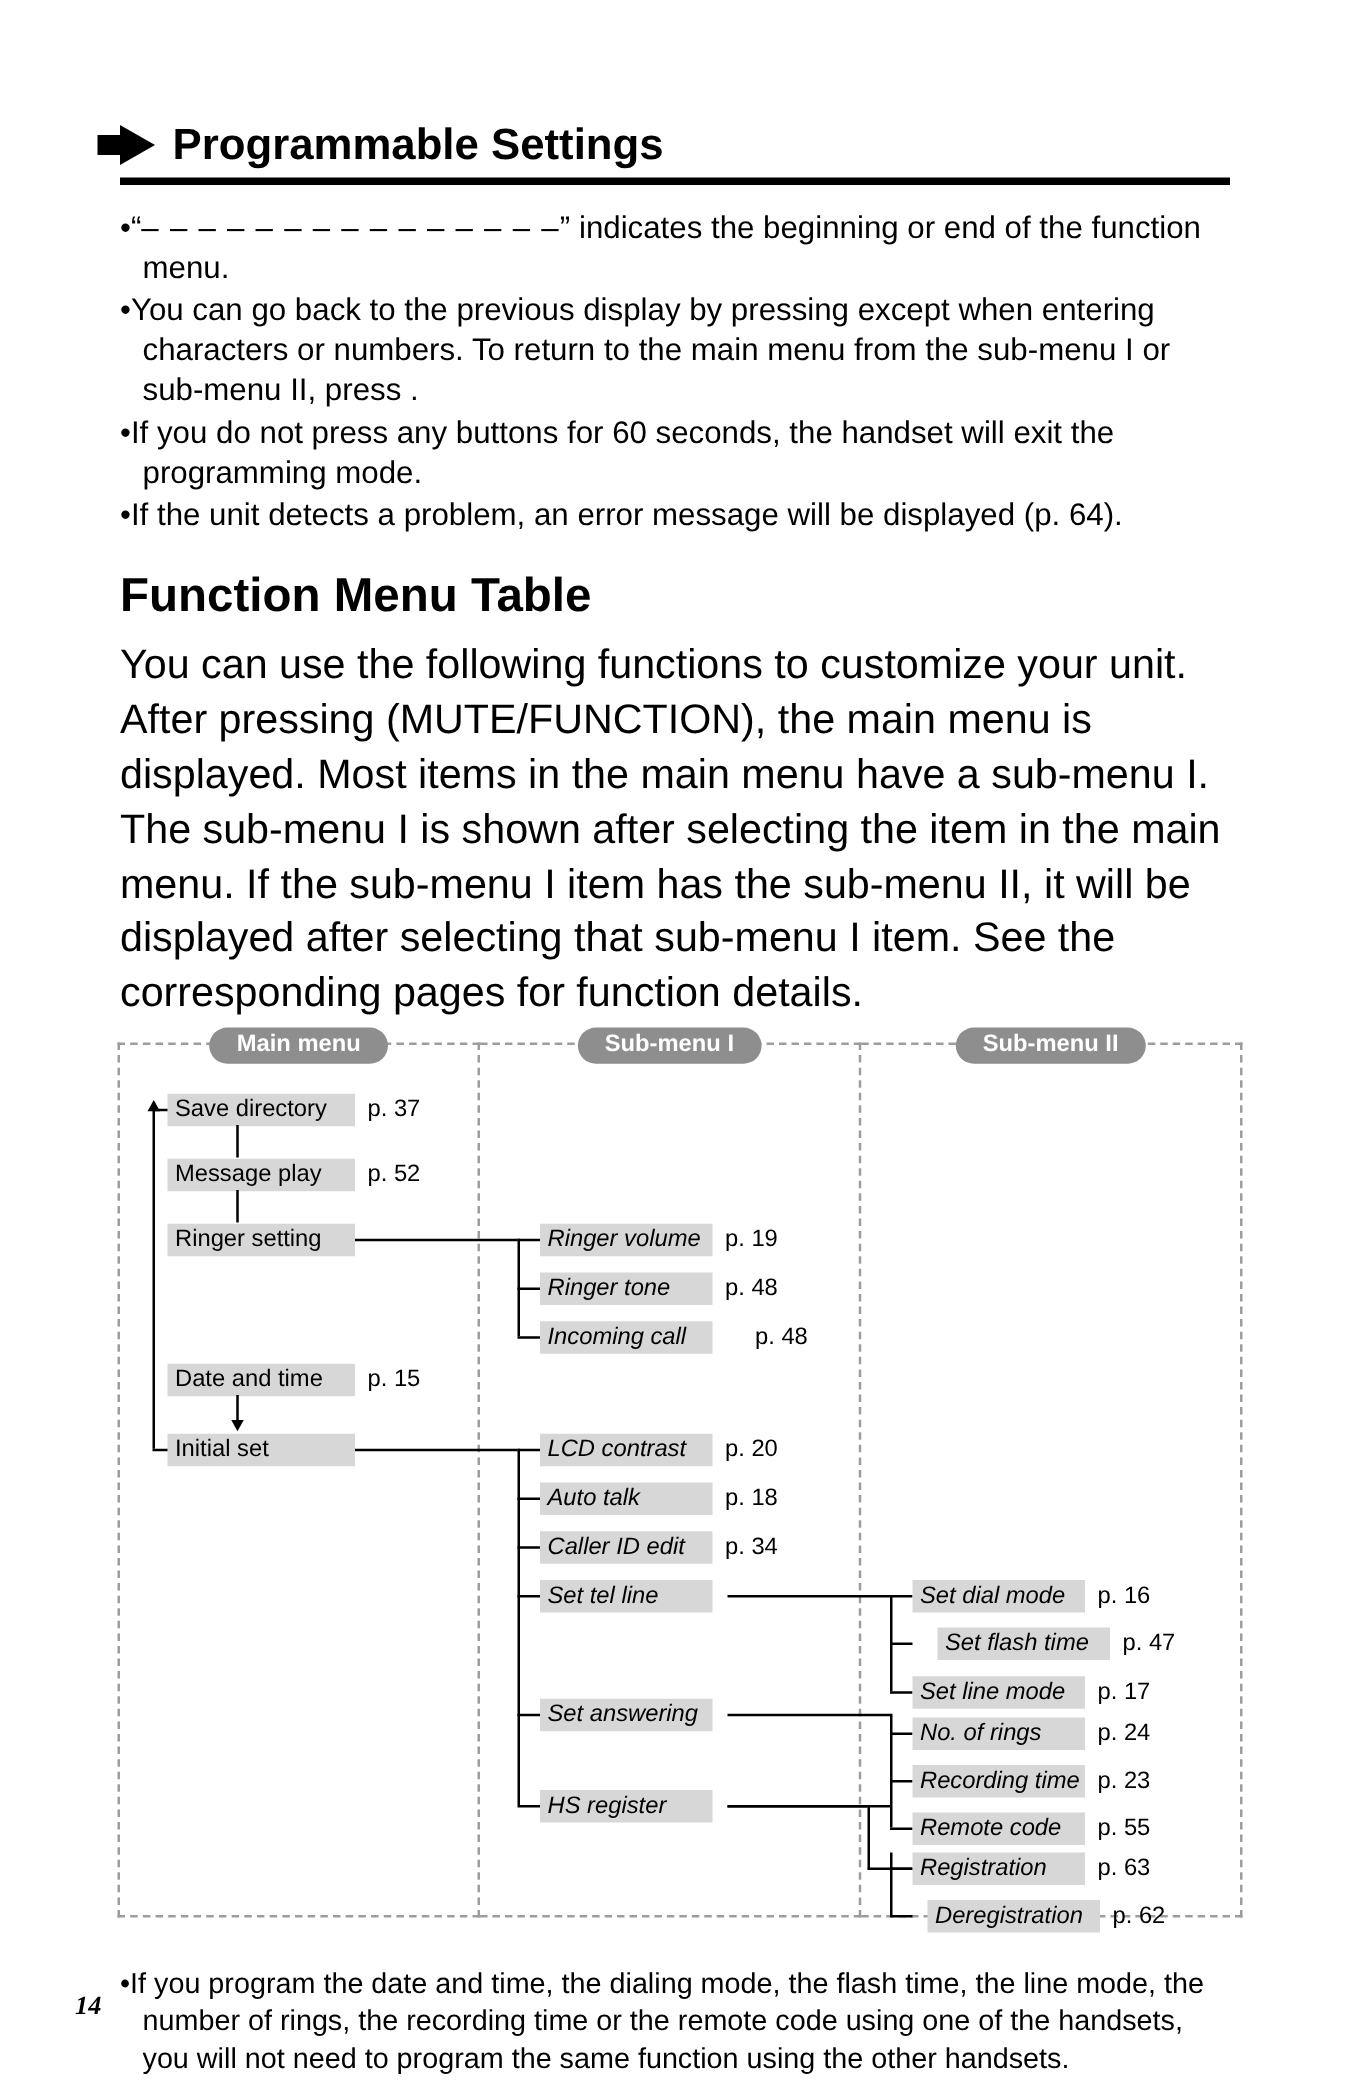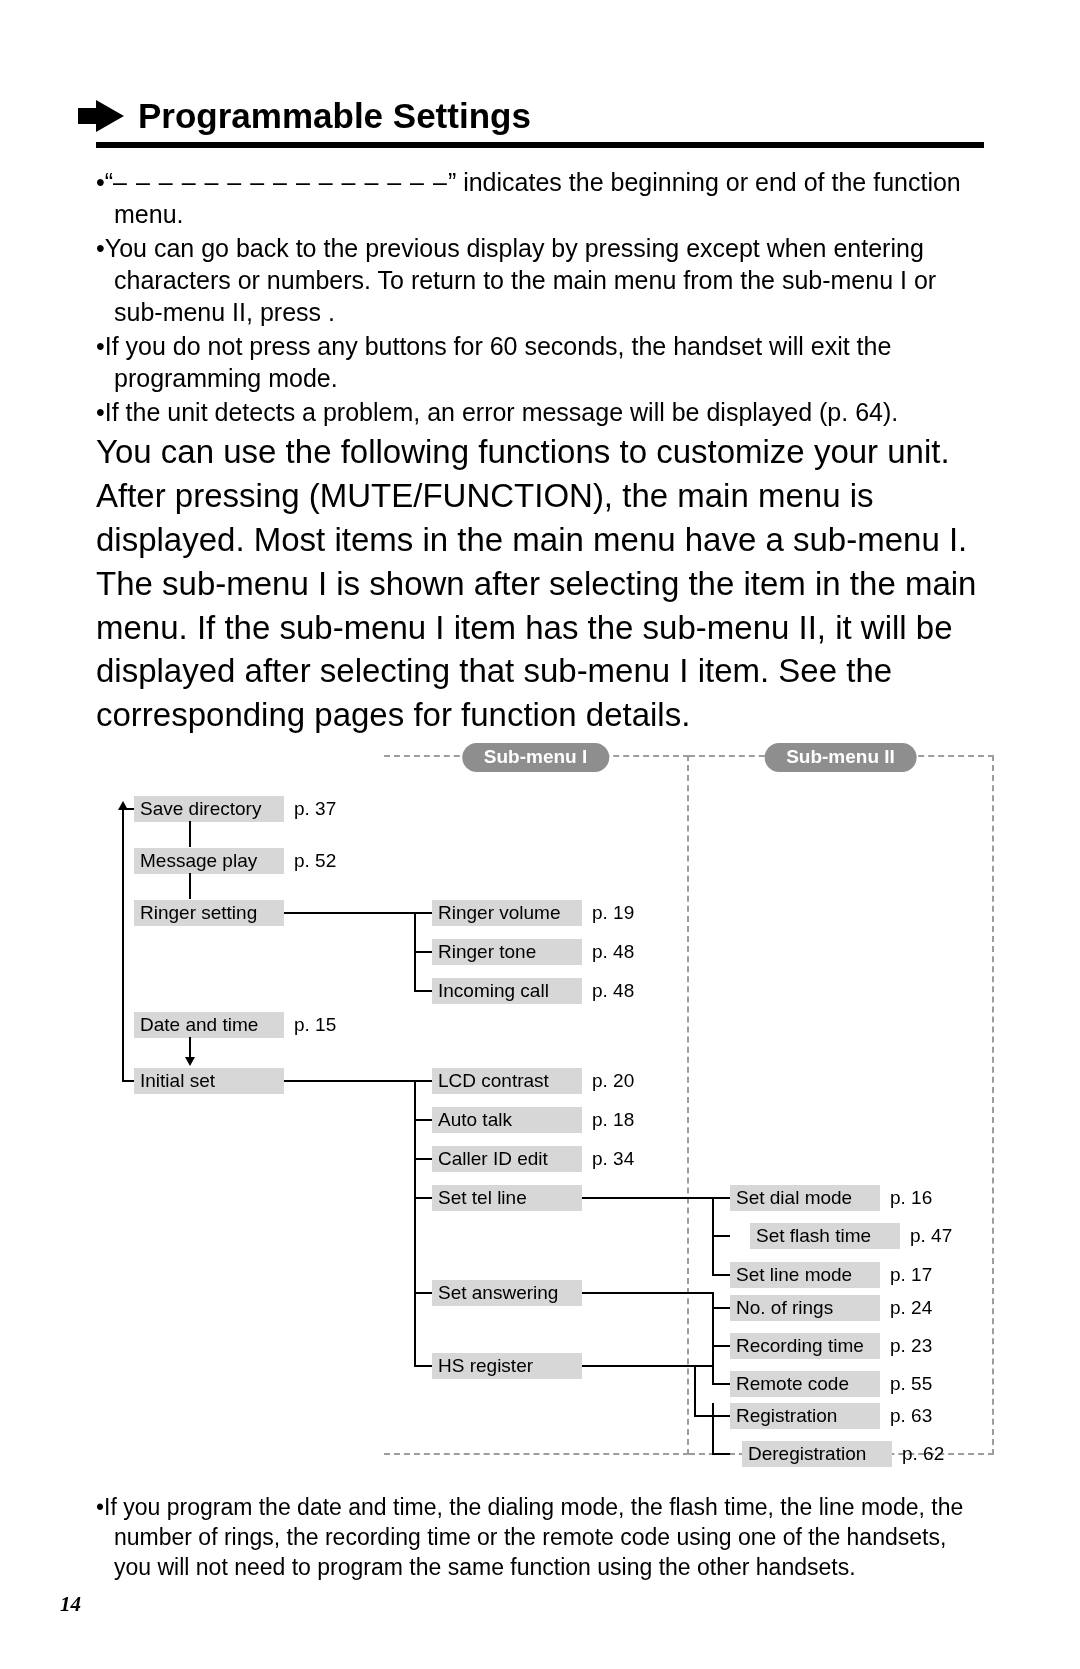--- a/index.html
+++ b/index.html
@@ -109,21 +109,21 @@
     font-size: 19px;
   }
   .bar {
     background: #d7d7d7;
     height: 26px;
     line-height: 26px;
     padding-left: 6px;
     box-sizing: border-box;
   }
   .main-bar { width: 150px; }
-  .sub-bar { width: 150px; }
+  .sub-bar { width: 138px; font-style: italic; }
   .pg {
     margin-left: 10px;
     font-size: 19px;
   }
   
   .ln { position: absolute; background: #000; }
   .hln { height: 1.5px; }
   .vln { width: 1.5px; }
   .arrowhead-up {
     position: absolute;
@@ -171,24 +171,28 @@
 
   <div class="body bullets">
     <span class="bline">
       <span>•“</span><span class="dashes">– – – – – – – – – – – – – – –</span><span>” indicates the beginning or end of the function menu.</span>
     </span>
     <span class="bline">•You can go back to the previous display by pressing        except when entering characters or numbers. To return to the main menu from the sub-menu I or sub-menu II, press        .</span>
     <span class="bline">•If you do not press any buttons for 60 seconds, the handset will exit the programming mode.</span>
     <span class="bline">•If the unit detects a problem, an error message will be displayed (p. 64).</span>
   </div>
 
+  <div class="h2">Function Menu Table</div>
   <div class="intro">You can use the following functions to customize your unit. After pressing (MUTE/FUNCTION), the main menu is displayed. Most items in the main menu have a sub-menu I. The sub-menu I is shown after selecting the item in the main menu. If the sub-menu I item has the sub-menu II, it will be displayed after selecting that sub-menu I item. See the corresponding pages for function details.</div>
 
   <div class="diagram">
 
+    <div class="dbox" style="left:0; top:0; width:290px; height:700px;">
+      <div class="pill" style="left:50%;">Main menu</div>
+    </div>
     <div class="dbox" style="left:290px; top:0; width:305px; height:700px; border-left:none;">
       <div class="pill" style="left:50%;">Sub-menu I</div>
     </div>
     <div class="dbox" style="left:595px; top:0; width:305px; height:700px; border-left:none;">
       <div class="pill" style="left:50%;">Sub-menu II</div>
     </div>
 
     <div class="row" style="left:40px; top:40px;">
       <div class="bar main-bar">Save directory</div>
       <span class="pg">p. 37</span>
@@ -230,21 +234,21 @@
     <div class="ln hln" style="left:320px; top:235px; width:18px;"></div>
 
     <div class="row" style="left:338px; top:144px;">
       <div class="bar sub-bar">Ringer volume</div>
       <span class="pg">p. 19</span>
     </div>
     <div class="row" style="left:338px; top:183px;">
       <div class="bar sub-bar">Ringer tone</div>
       <span class="pg">p. 48</span>
     </div>
-    <div class="row" style="left:338px; top:222px;">
+    <div class="row" style="left:338px; top:222px;gap:24px;">
       <div class="bar sub-bar">Incoming call</div>
       <span class="pg">p. 48</span>
     </div>
 
     <div class="ln vln" style="left:320px; top:325px; height:285px;"></div>
     <div class="ln hln" style="left:320px; top:325px; width:18px;"></div>
     <div class="ln hln" style="left:320px; top:364px; width:18px;"></div>
     <div class="ln hln" style="left:320px; top:403px; width:18px;"></div>
     <div class="ln hln" style="left:320px; top:442px; width:18px;"></div>
     <div class="ln hln" style="left:320px; top:537px; width:18px;"></div>

